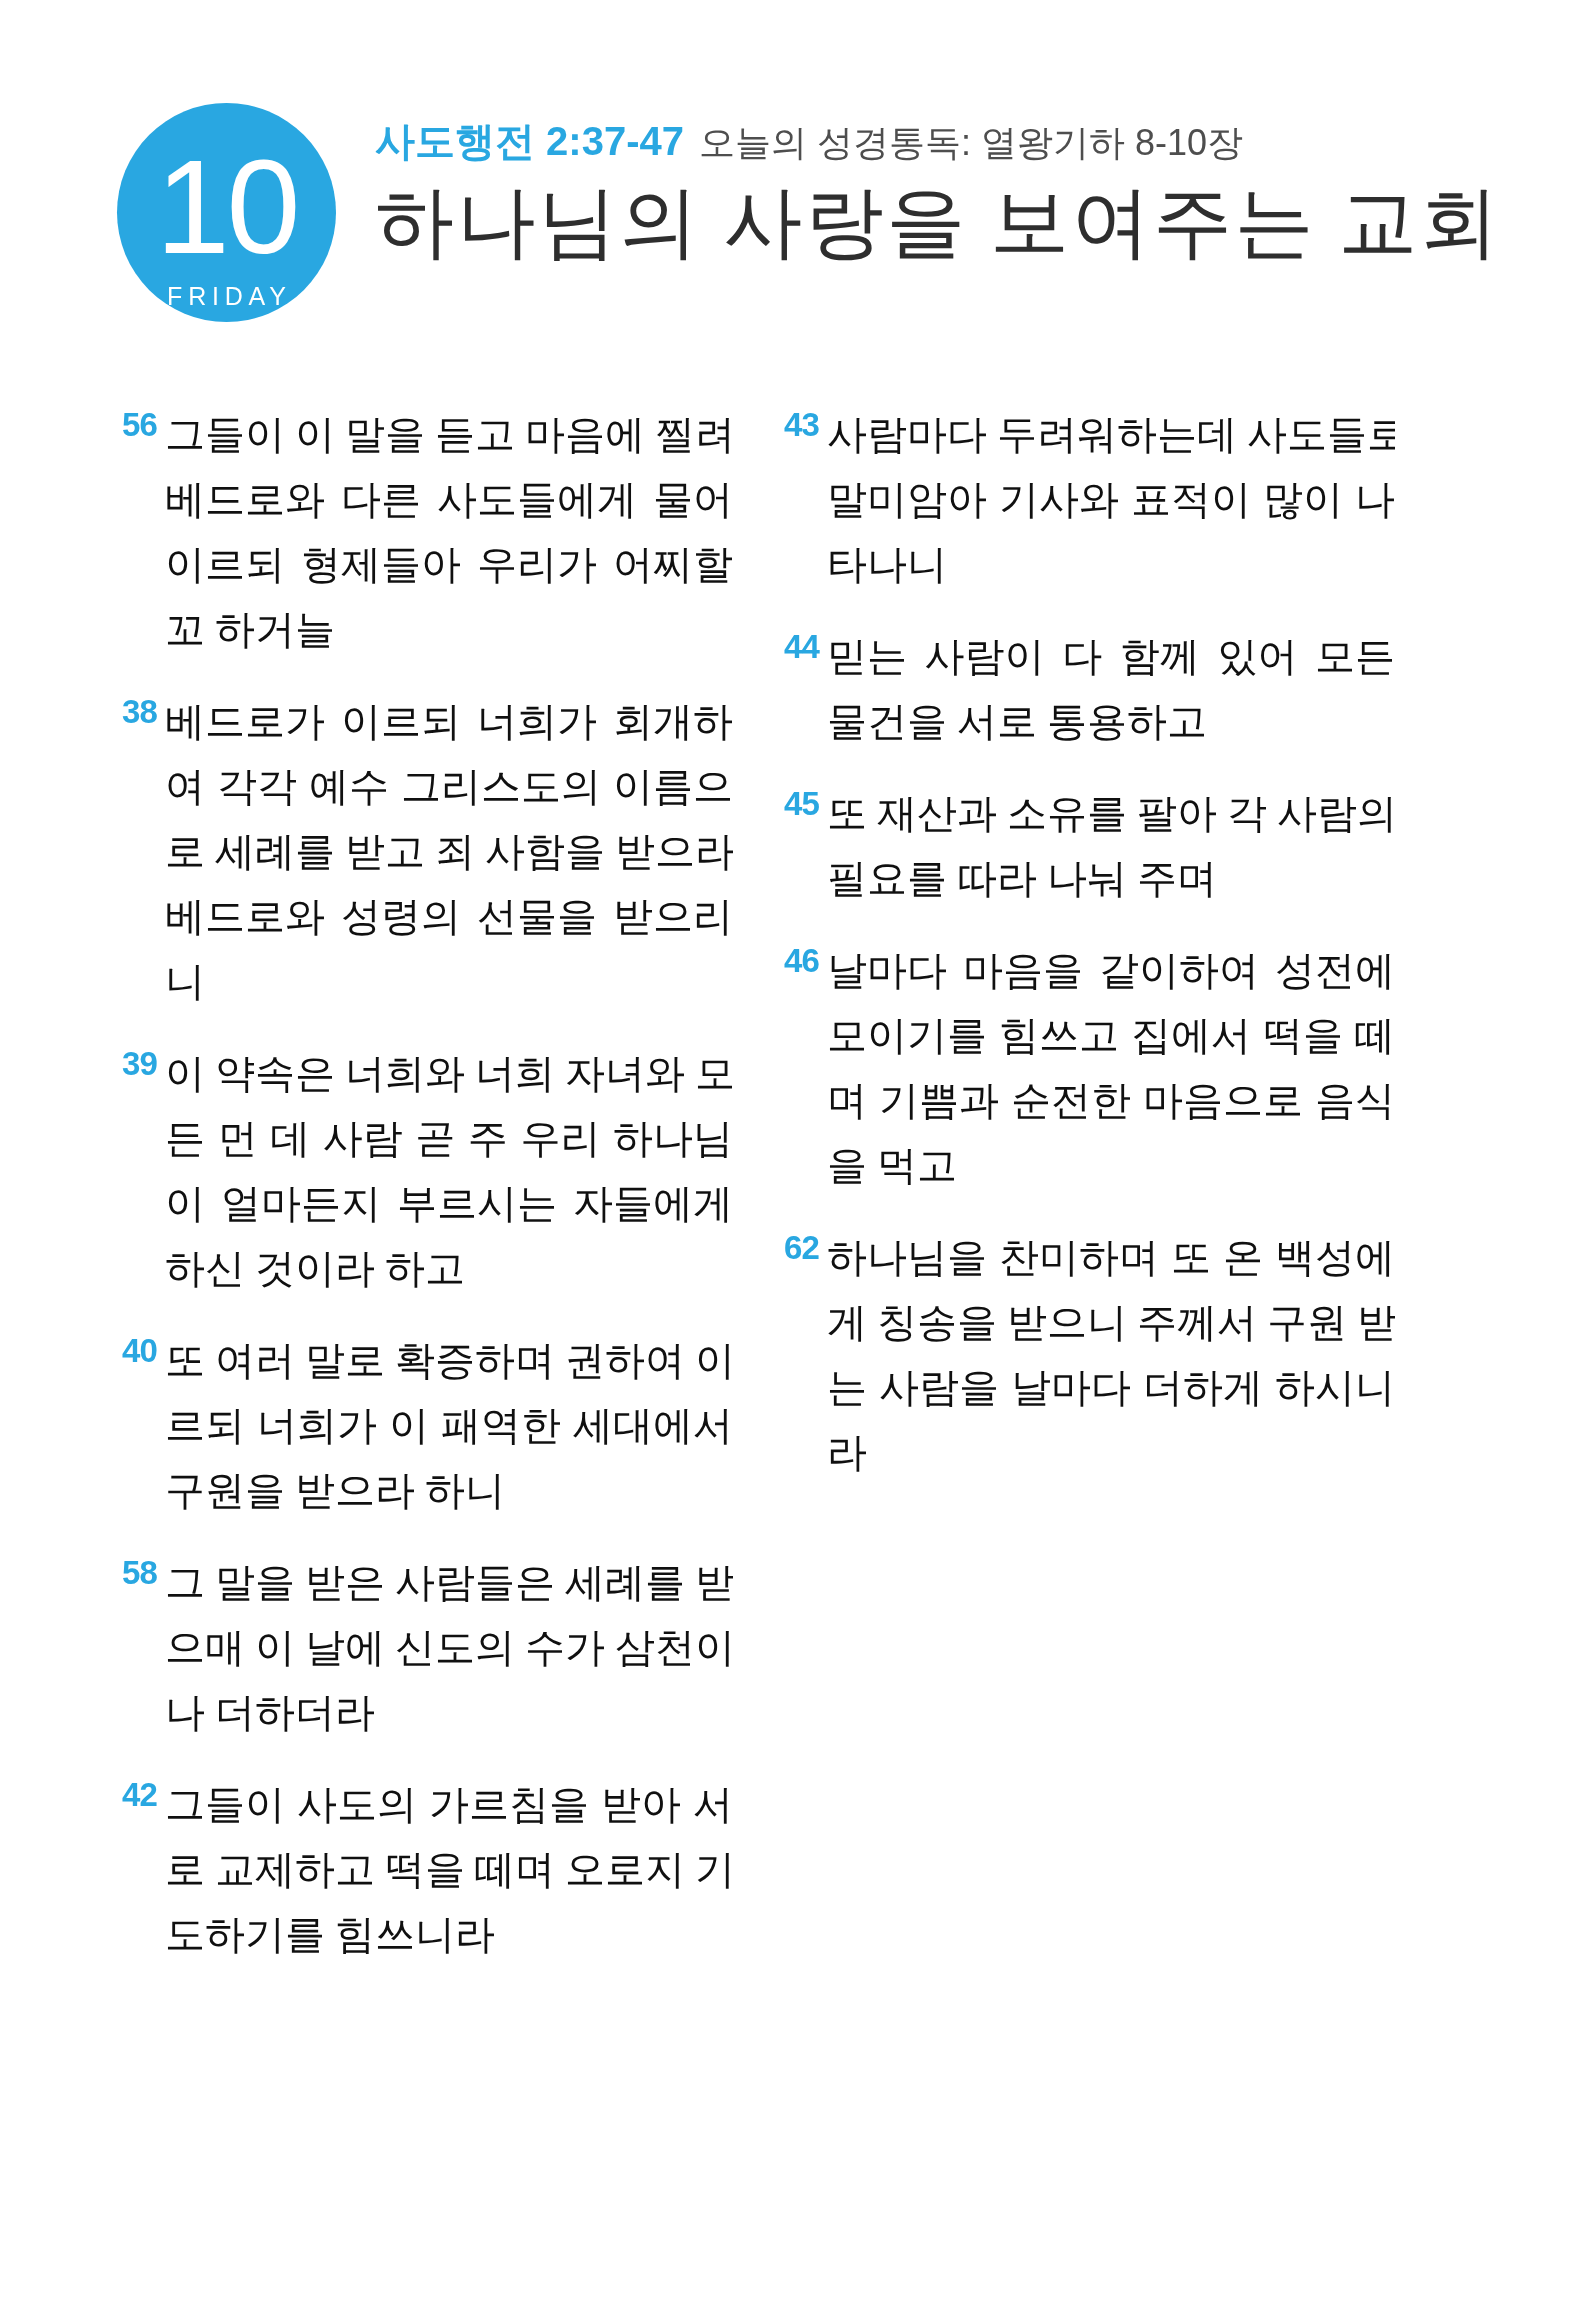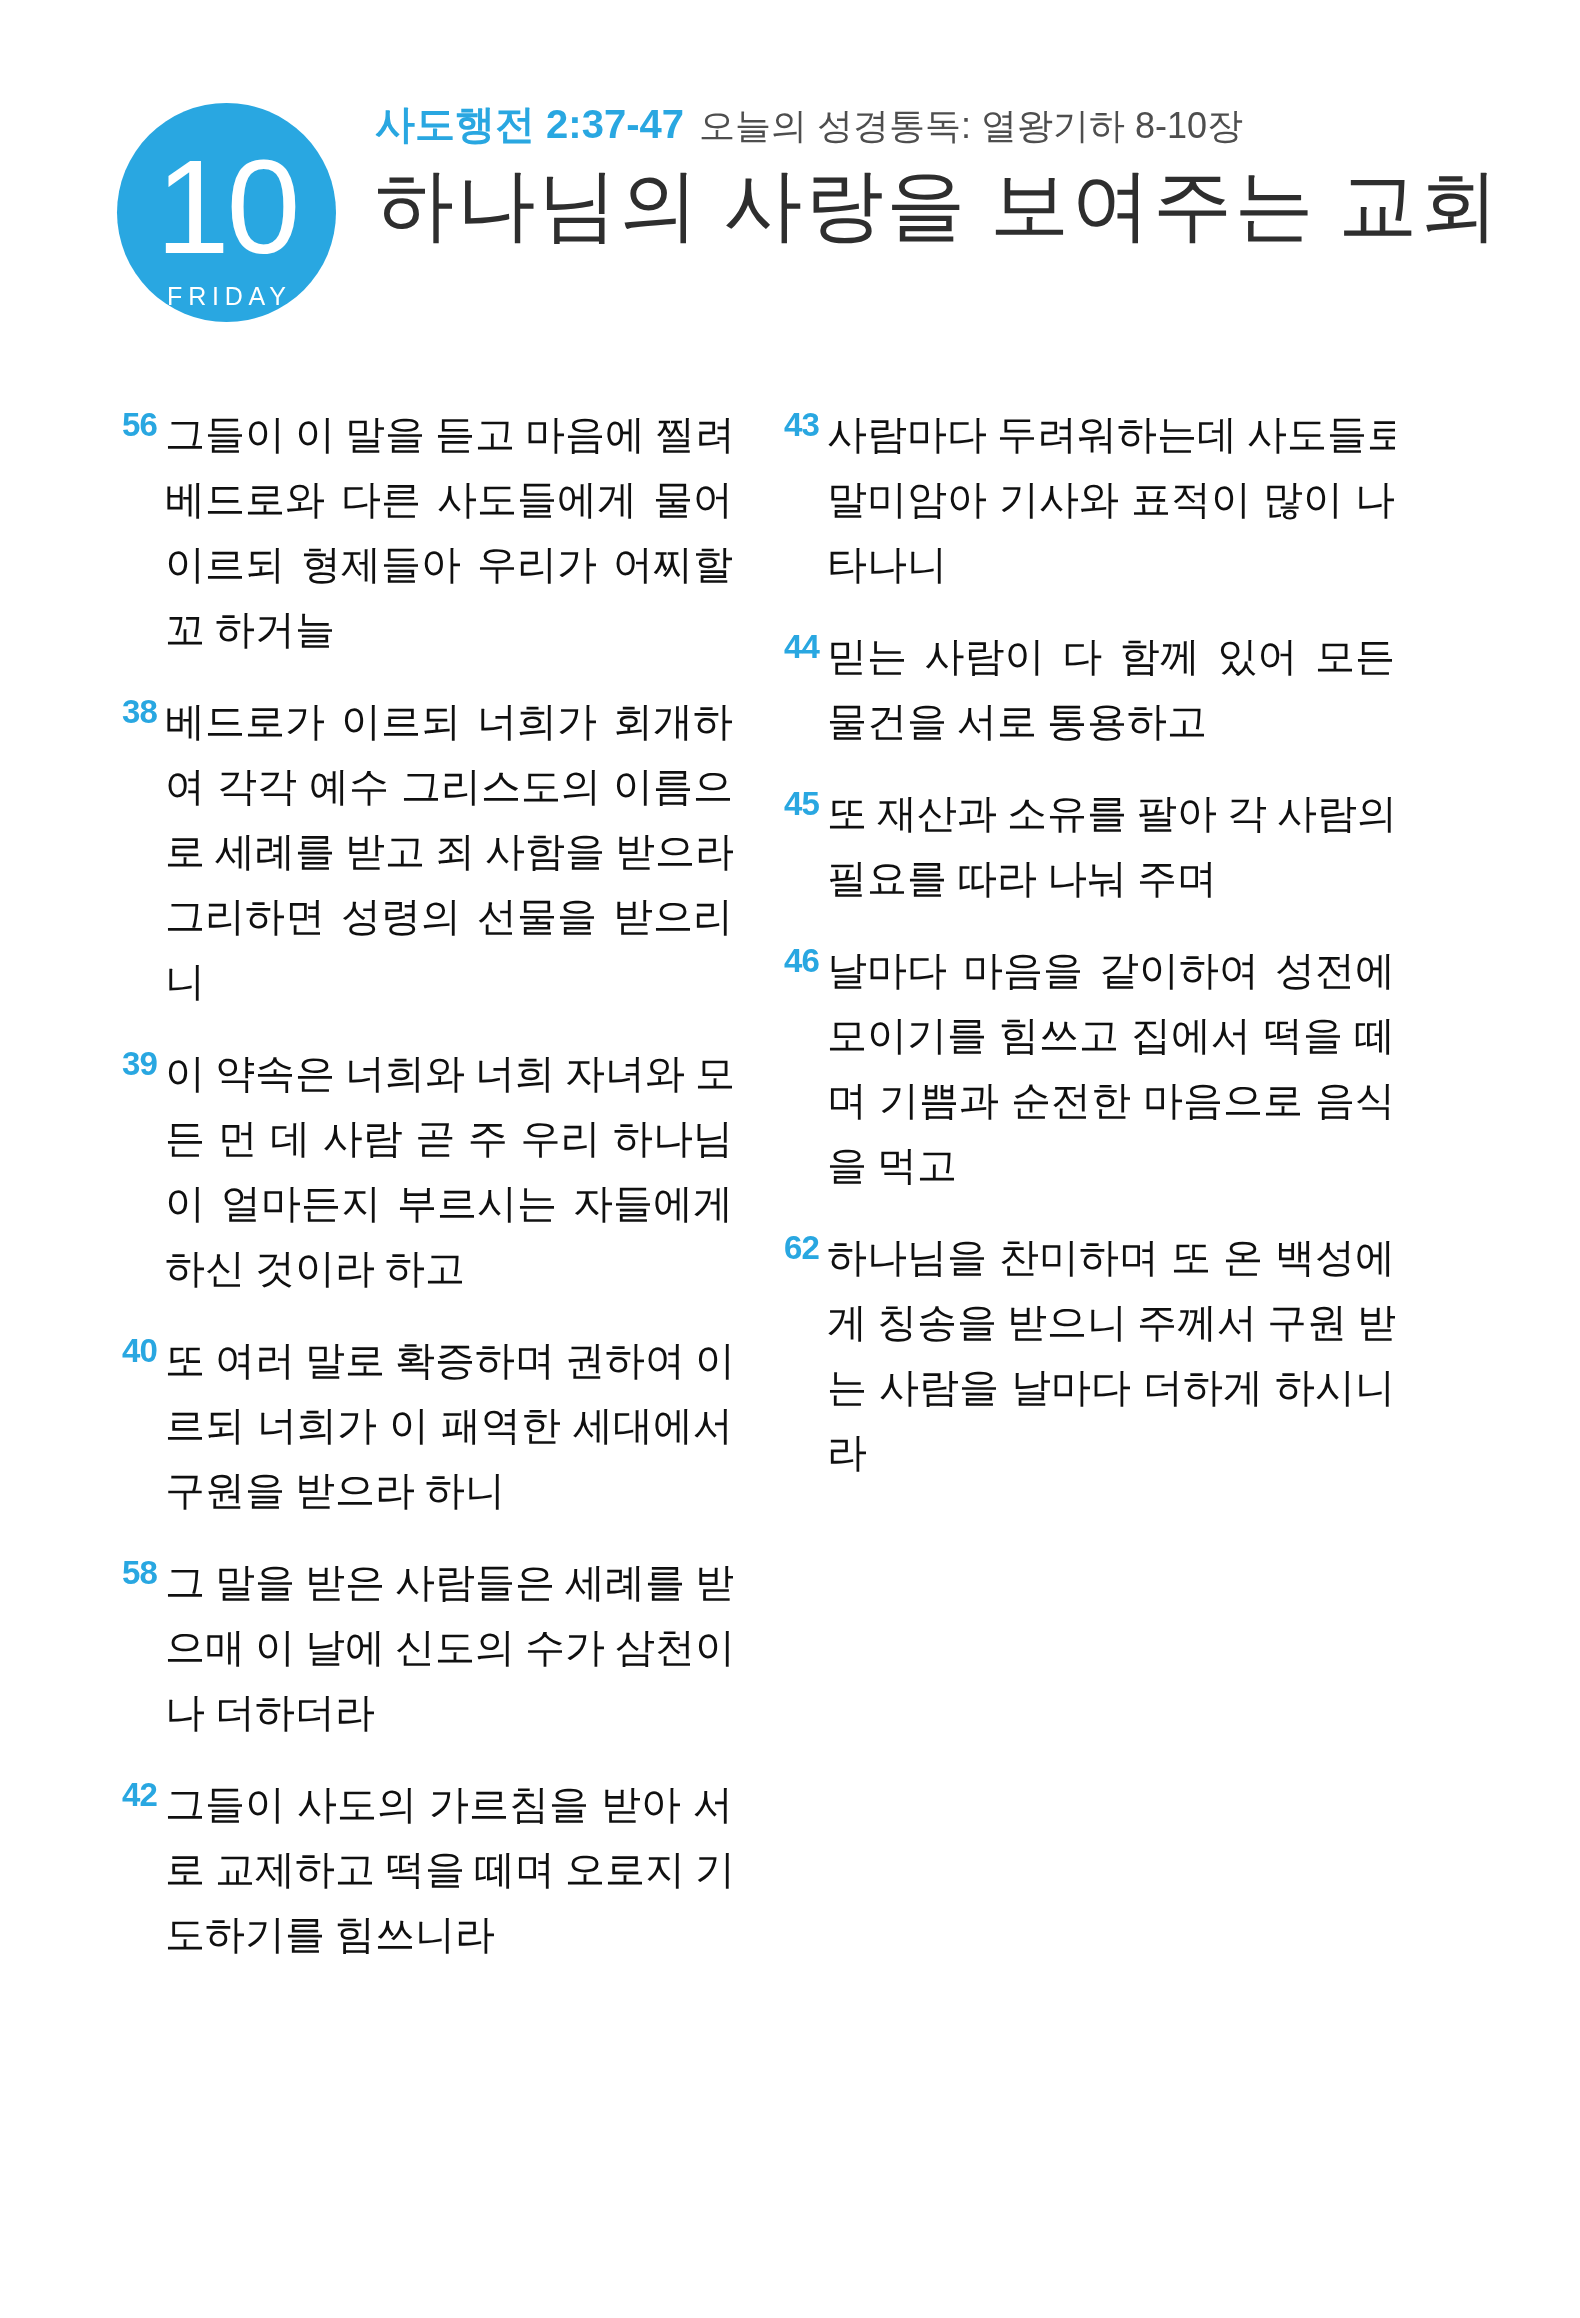--- a/index.html
+++ b/index.html
@@ -43,21 +43,21 @@
     font-size: 25px;
     letter-spacing: 5.8px;
     margin-top: 8.2px;
     text-indent: 5.8px; 
   }
 
   
   .header-text {
     position: absolute;
     left: 375px;
-    top: 100px;
+    top: 117px;
     white-space: nowrap;
   }
   .ref-line {
     font-family: "Liberation Sans", "DejaVu Sans", sans-serif;
     font-size: 40px;
     line-height: 48px;
   }
   .passage-ref {
     color: var(--accent, #29a7e1);
     font-weight: 700;
@@ -151,21 +151,21 @@
         <div class="vline">그들이 이 말을 듣고 마음에 찔려</div>
         <div class="vline">베드로와 다른 사도들에게 물어</div>
         <div class="vline">이르되 형제들아 우리가 어찌할</div>
         <div class="vline last">꼬 하거늘</div>
       </div>
       <div class="verse">
         <span class="vnum">38</span>
         <div class="vline">베드로가 이르되 너희가 회개하</div>
         <div class="vline">여 각각 예수 그리스도의 이름으</div>
         <div class="vline">로 세례를 받고 죄 사함을 받으라</div>
-        <div class="vline">그리하면 성령의 선물을 받으리</div>
+        <div class="vline">베드로와 성령의 선물을 받으리</div>
         <div class="vline last">니</div>
       </div>
       <div class="verse">
         <span class="vnum">39</span>
         <div class="vline">이 약속은 너희와 너희 자녀와 모</div>
         <div class="vline">든 먼 데 사람 곧 주 우리 하나님</div>
         <div class="vline">이 얼마든지 부르시는 자들에게</div>
         <div class="vline last">하신 것이라 하고</div>
       </div>
       <div class="verse">

